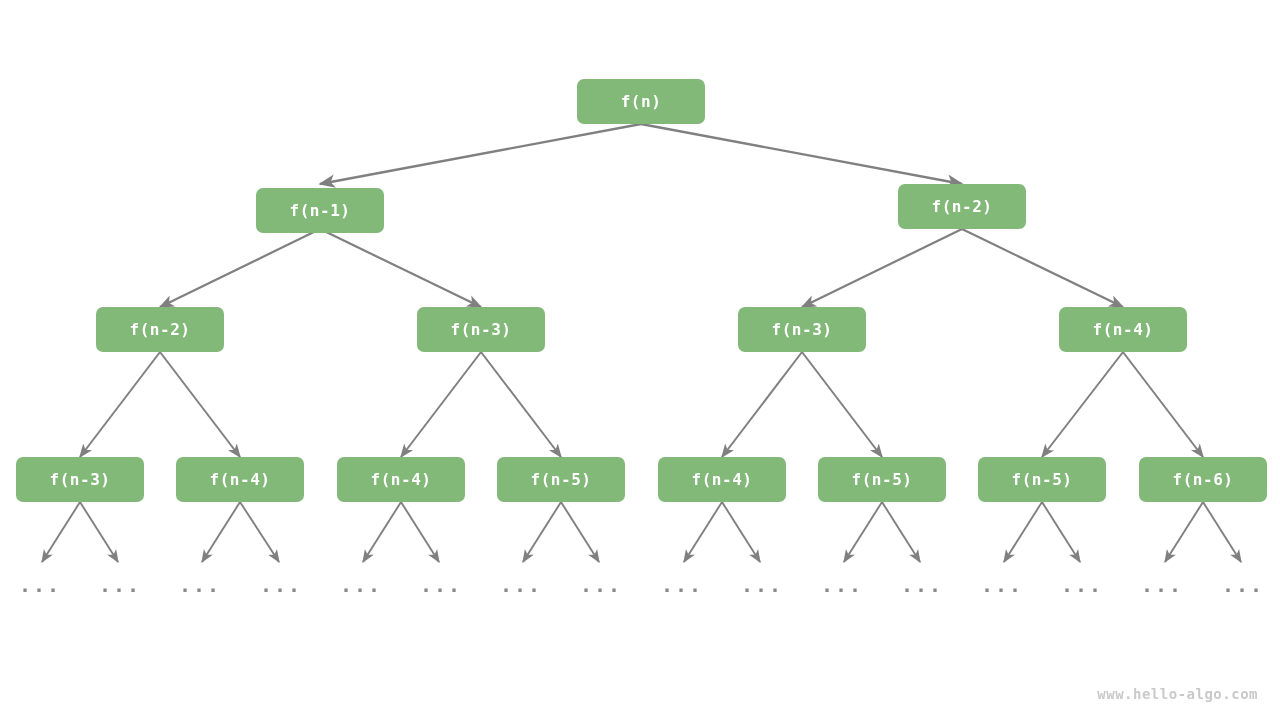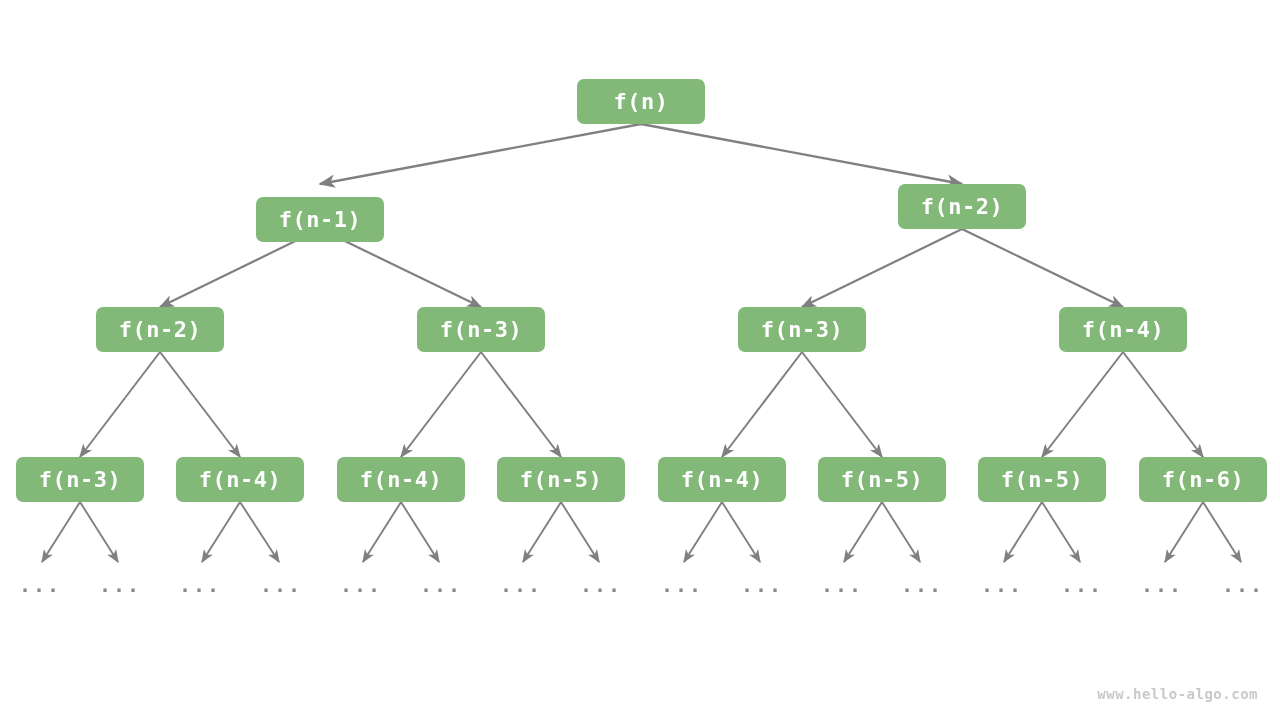--- a/index.html
+++ b/index.html
@@ -26,21 +26,21 @@
   .node {
     position: absolute;
     box-sizing: border-box;
     background: #82b878;
     border-radius: 7px;
     color: #ffffff;
     display: flex;
     align-items: center;
     justify-content: center;
     font-family: "DejaVu Sans Mono", "Liberation Mono", monospace;
-    font-size: 22px;
+    font-size: 16px;
     font-weight: bold;
     letter-spacing: 0.5px;
     white-space: nowrap;
     z-index: 2;
   }
   .ellipsis {
     position: absolute;
     color: #8a8a8a;
     font-family: "DejaVu Sans Mono", "Liberation Mono", monospace;
     font-size: 20px;
@@ -103,21 +103,21 @@
       <line x1="1042" y1="502" x2="1004" y2="562" stroke="#808080" stroke-width="1.9" stroke-linecap="butt" marker-end="url(#arrowhead)"></line>
       <line x1="1042" y1="502" x2="1080" y2="562" stroke="#808080" stroke-width="1.9" stroke-linecap="butt" marker-end="url(#arrowhead)"></line>
       <line x1="1203" y1="502" x2="1165" y2="562" stroke="#808080" stroke-width="1.9" stroke-linecap="butt" marker-end="url(#arrowhead)"></line>
       <line x1="1203" y1="502" x2="1241" y2="562" stroke="#808080" stroke-width="1.9" stroke-linecap="butt" marker-end="url(#arrowhead)"></line>
     </svg>
 
   <div id="nodes-layer">
       <div class="node" style="left: 577px; top: 79px; width: 128px; height: 45px; background: rgb(130, 184, 120); color: rgb(255, 255, 255);">
         <span>f(n)</span>
       </div>
-      <div class="node" style="left: 256px; top: 197px; width: 128px; height: 45px; background: rgb(130, 184, 120); color: rgb(255, 255, 255);">
+      <div class="node" style="left: 256px; top: 188px; width: 128px; height: 45px; background: rgb(130, 184, 120); color: rgb(255, 255, 255);">
         <span>f(n-1)</span>
       </div>
       <div class="node" style="left: 898px; top: 184px; width: 128px; height: 45px; background: rgb(130, 184, 120); color: rgb(255, 255, 255);">
         <span>f(n-2)</span>
       </div>
       <div class="node" style="left: 96px; top: 307px; width: 128px; height: 45px; background: rgb(130, 184, 120); color: rgb(255, 255, 255);">
         <span>f(n-2)</span>
       </div>
       <div class="node" style="left: 417px; top: 307px; width: 128px; height: 45px; background: rgb(130, 184, 120); color: rgb(255, 255, 255);">
         <span>f(n-3)</span>

